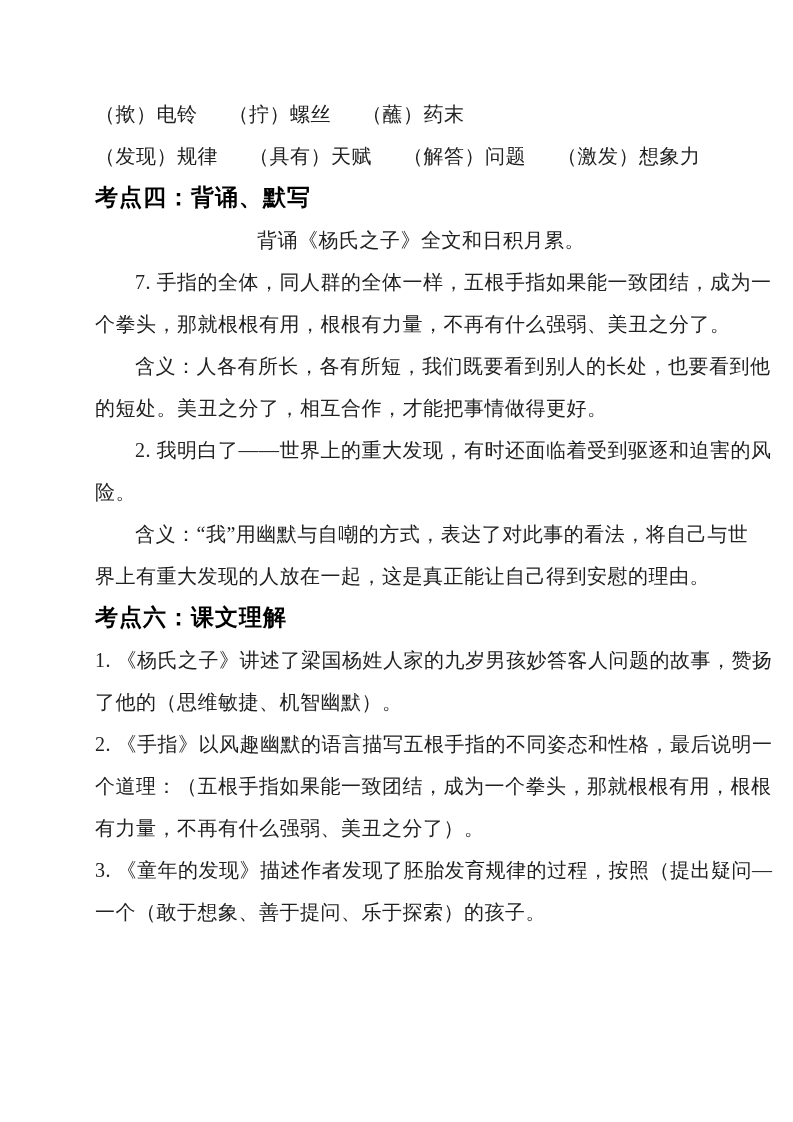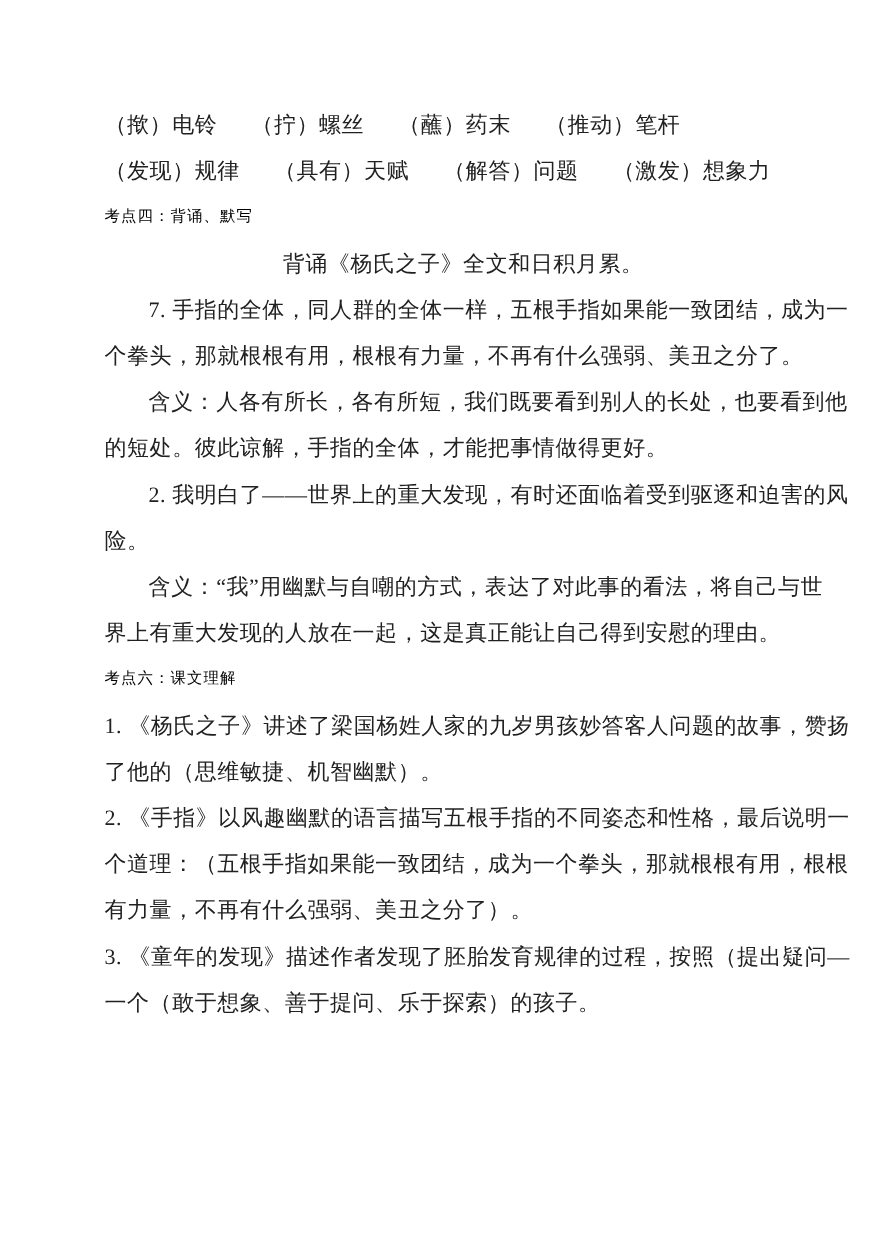--- a/index.html
+++ b/index.html
@@ -24,52 +24,51 @@
     height: 42px;
     white-space: nowrap;
     letter-spacing: 0.5px;
   }
   .word-line {
     display: flex;
     gap: 31px;
   }
   .word-pair { white-space: nowrap; }
   .heading {
-    font-weight: 400;
+    font-weight: 700;
     color: #000000;
-    font-size: 14px;
+    font-size: 23px;
     letter-spacing: 1px;
   }
   .indent { padding-left: 40px; text-align: center; }
 </style>
 </head>
 <body>
 
 <div class="page">
 
   <div class="doc-line word-line">
     <span class="word-pair">（揿）电铃</span>
     <span class="word-pair">（拧）螺丝</span>
     <span class="word-pair">（蘸）药末</span>
-    <span class="word-pair">（推动）笔杆</span>
   </div>
 
   <div class="doc-line word-line">
     <span class="word-pair">（发现）规律</span>
     <span class="word-pair">（具有）天赋</span>
     <span class="word-pair">（解答）问题</span>
     <span class="word-pair">（激发）想象力</span>
   </div>
 
   <div class="doc-line heading">考点四：背诵、默写</div>
   <div class="doc-line indent">背诵《杨氏之子》全文和日积月累。</div>
   <div class="doc-line indent">7. 手指的全体，同人群的全体一样，五根手指如果能一致团结，成为一</div>
   <div class="doc-line">个拳头，那就根根有用，根根有力量，不再有什么强弱、美丑之分了。</div>
   <div class="doc-line indent">含义：人各有所长，各有所短，我们既要看到别人的长处，也要看到他</div>
-  <div class="doc-line">的短处。彼此谅解，手指的全体，才能把事情做得更好。</div>
+  <div class="doc-line">的短处。美丑之分了，相互合作，才能把事情做得更好。</div>
   <div class="doc-line indent">2. 我明白了——世界上的重大发现，有时还面临着受到驱逐和迫害的风</div>
   <div class="doc-line">险。</div>
   <div class="doc-line indent">含义：“我”用幽默与自嘲的方式，表达了对此事的看法，将自己与世</div>
   <div class="doc-line">界上有重大发现的人放在一起，这是真正能让自己得到安慰的理由。</div>
   <div class="doc-line heading">考点六：课文理解</div>
   <div class="doc-line">1. 《杨氏之子》讲述了梁国杨姓人家的九岁男孩妙答客人问题的故事，赞扬</div>
   <div class="doc-line">了他的（思维敏捷、机智幽默）。</div>
   <div class="doc-line">2. 《手指》以风趣幽默的语言描写五根手指的不同姿态和性格，最后说明一</div>
   <div class="doc-line">个道理：（五根手指如果能一致团结，成为一个拳头，那就根根有用，根根</div>
   <div class="doc-line">有力量，不再有什么强弱、美丑之分了）。</div>

